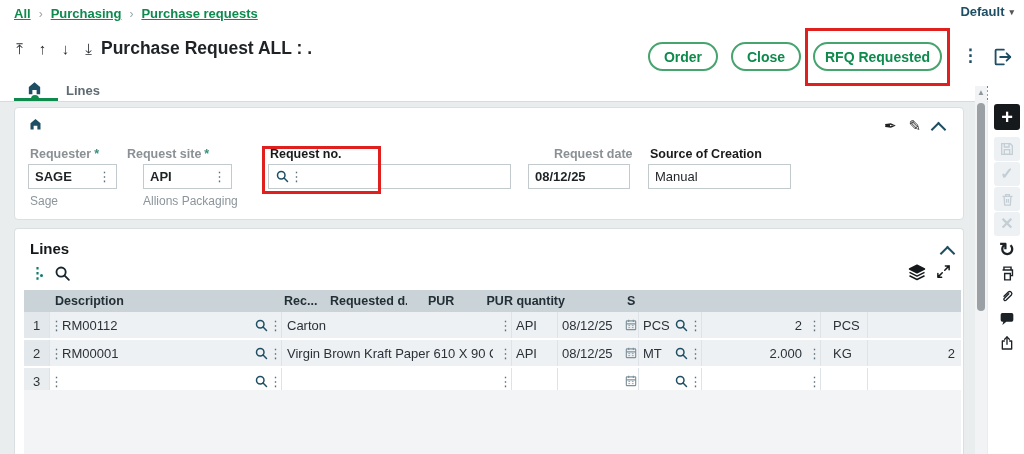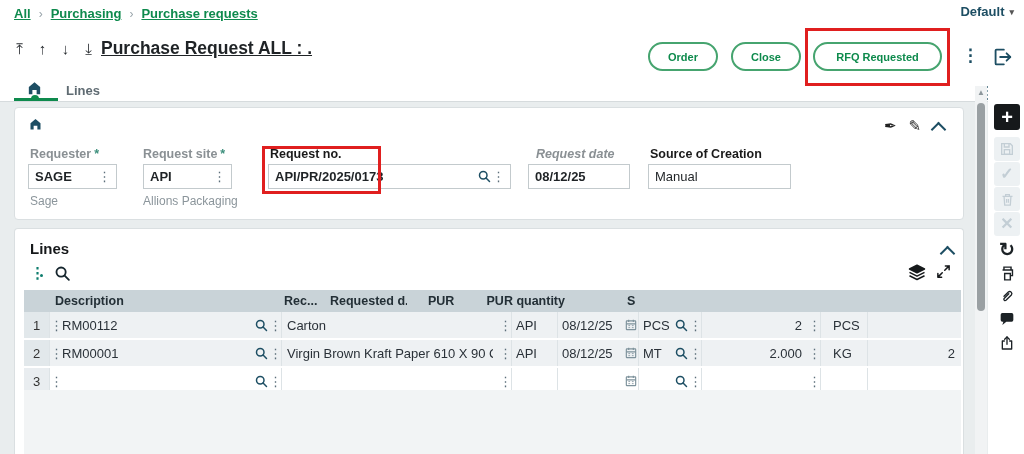--- a/index.html
+++ b/index.html
@@ -13,23 +13,23 @@
   
   .breadcrumb{top:6px;left:14px;font-size:13px;display:flex;align-items:center;}
   .crumb{color:#0e8a4d;text-decoration:underline;font-weight:bold;cursor:pointer;}
   .crumb-sep{color:#9aa5ab;padding:0 8px;font-size:12px;}
   .profile{top:4px;right:10px;display:flex;align-items:center;gap:5px;color:#1d4e63;font-weight:bold;font-size:13px;cursor:pointer;}
   .profile .caret{font-size:9px;color:#555;}
 
   
   .nav-arrows{top:40px;left:12px;display:flex;gap:8px;color:#2b2f33;font-size:15px;}
   .nav-arrows span{width:15px;text-align:center;cursor:pointer;}
-  .page-title{top:38px;left:101px;font-size:17.5px;font-weight:bold;color:#1f2326;text-decoration:underline;}
+  .page-title{top:38px;left:101px;font-size:17.5px;font-weight:bold;color:#1f2326;}
   .action-btn{height:29px;border:2px solid #46a46f;border-radius:16px;background:#fff;
-    color:#0d8a4c;font-weight:bold;font-size:11px;font-family:"Liberation Sans",sans-serif;
+    color:#0d8a4c;font-weight:bold;font-size:14px;font-family:"Liberation Sans",sans-serif;
     display:flex;align-items:center;justify-content:center;cursor:pointer;box-sizing:border-box;}
   .btn-order{top:42px;left:648px;width:70px;}
   .btn-close{top:42px;left:731px;width:70px;}
   .btn-rfq{top:42px;left:813px;width:129px;}
   .kebab-top{top:45px;left:962px;font-size:17px;color:#1d4e63;font-weight:bold;cursor:pointer;}
   .exit-icon{top:46px;left:991px;color:#1d4e63;cursor:pointer;}
 
   
   .tab-home{top:80px;left:26px;color:#1d4e63;cursor:pointer;}
   .tab-lines{top:83px;left:66px;font-size:13px;font-weight:bold;color:#5f6b72;cursor:pointer;}
@@ -195,43 +195,42 @@
 
 <div class="fld-label" style="left:30px;">
   <span>Requester</span><span class="req-star">*</span>
 </div>
 <div class="fld-input" style="left:28px;width:89px;">
   <span class="val bold">SAGE</span>
   <span class="cell-kebab">⋮</span>
 </div>
 <div class="fld-helper" style="left:30px;">Sage</div>
 
-<div class="fld-label" style="left:143px;">
+<div class="fld-label" style="left:127px;">
   <span>Request site</span><span class="req-star">*</span>
 </div>
 <div class="fld-input" style="left:143px;width:89px;">
   <span class="val bold">API</span>
   <span class="cell-kebab">⋮</span>
 </div>
 <div class="fld-helper" style="left:143px;width:96px;">Allions Packaging In...</div>
 
 <div class="fld-label dark" style="left:270px;">Request no.</div>
 <div class="fld-input" style="left:268px;width:243px;">
-  <span class="val bold">API/PR/2025/0173</span>
   <span class="mini-search">
     <svg width="15" height="15" viewBox="0 0 24 24" fill="none" stroke="currentColor" stroke-width="2.4" stroke-linecap="round">
         <circle cx="10" cy="10" r="6"></circle>
         <path d="M14.5 14.5 L20 20"></path>
       </svg>
   </span>
   <span class="cell-kebab">⋮</span>
 </div>
 <div class="abs red-box red-reqno"></div>
 
-<div class="fld-label" style="left:536px;font-style:italic;">Request date</div>
+<div class="fld-label" style="left:554px;">Request date</div>
 <div class="fld-input" style="left:528px;width:102px;">
   <span class="val bold">08/12/25</span>
 </div>
 
 <div class="fld-label dark" style="left:650px;">Source of Creation</div>
 <div class="fld-input" style="left:648px;width:143px;">
   <span class="val">Manual</span>
 </div>
 
 <div class="abs panel panel-lines"></div>

